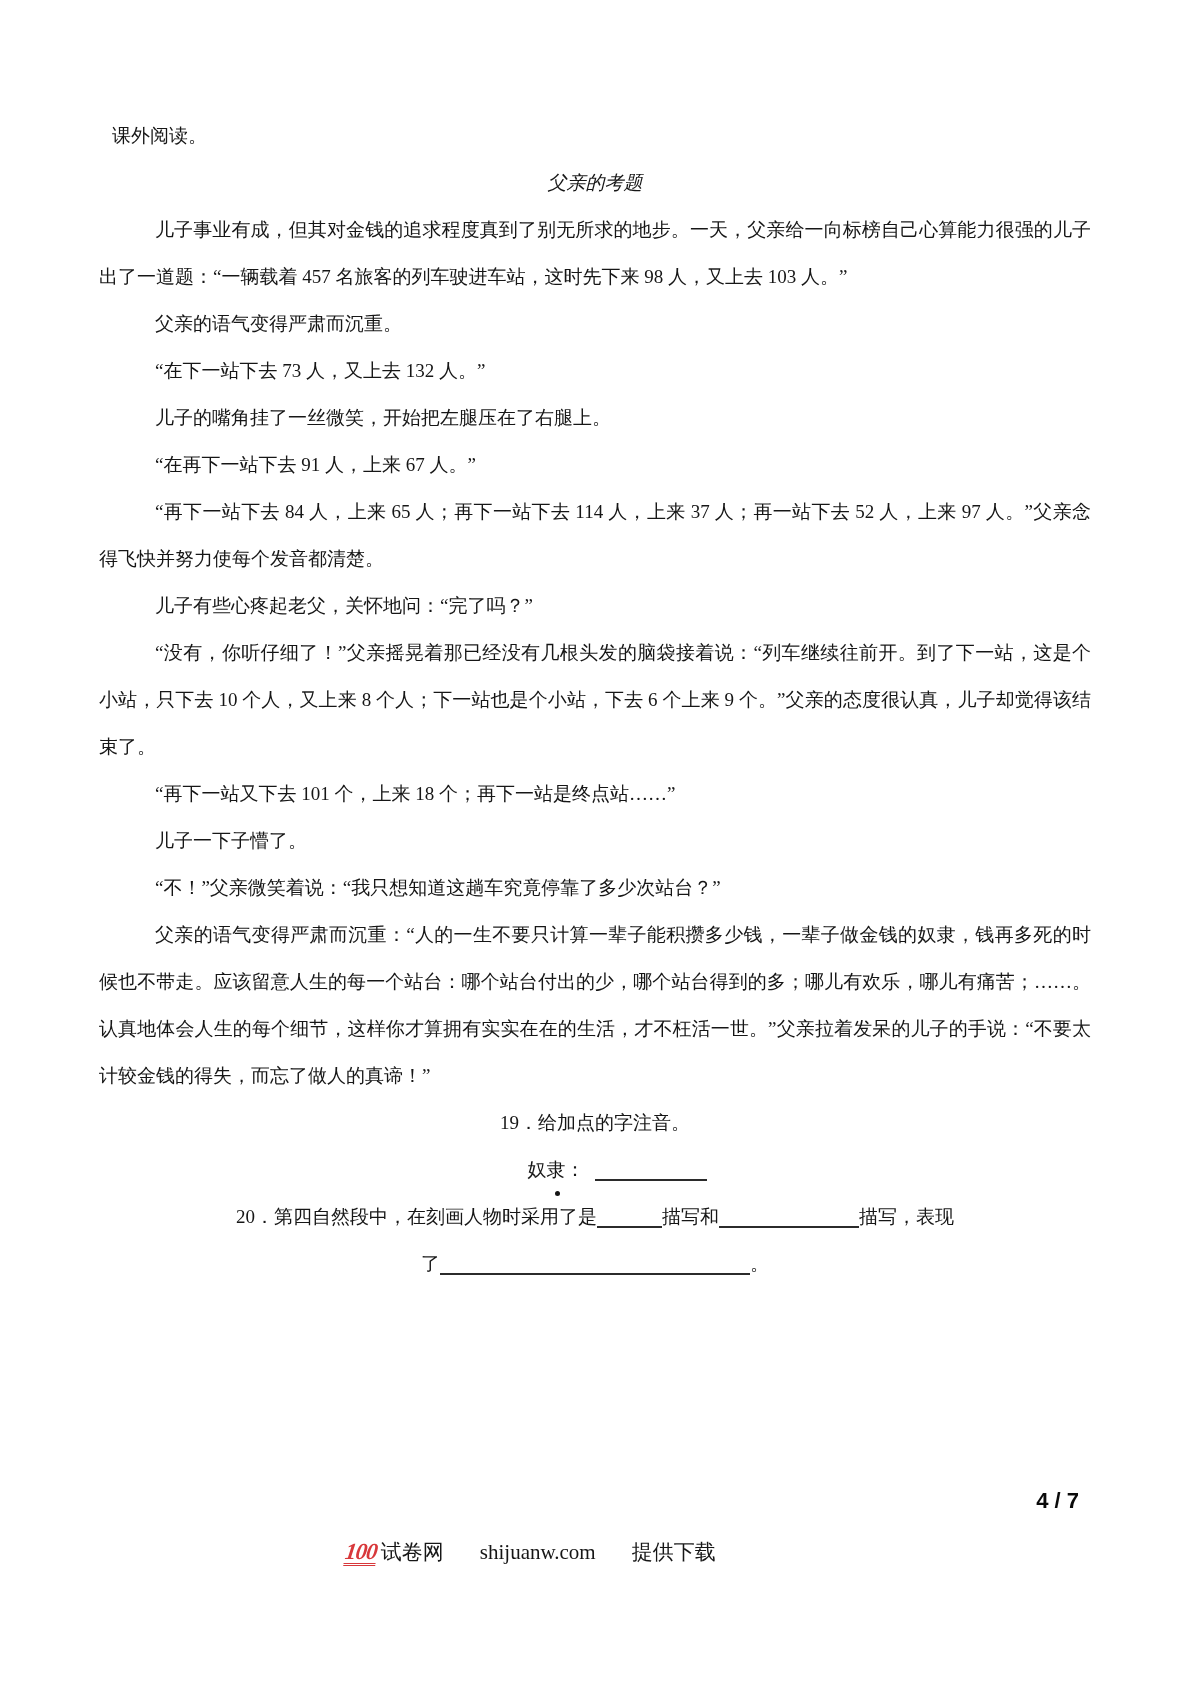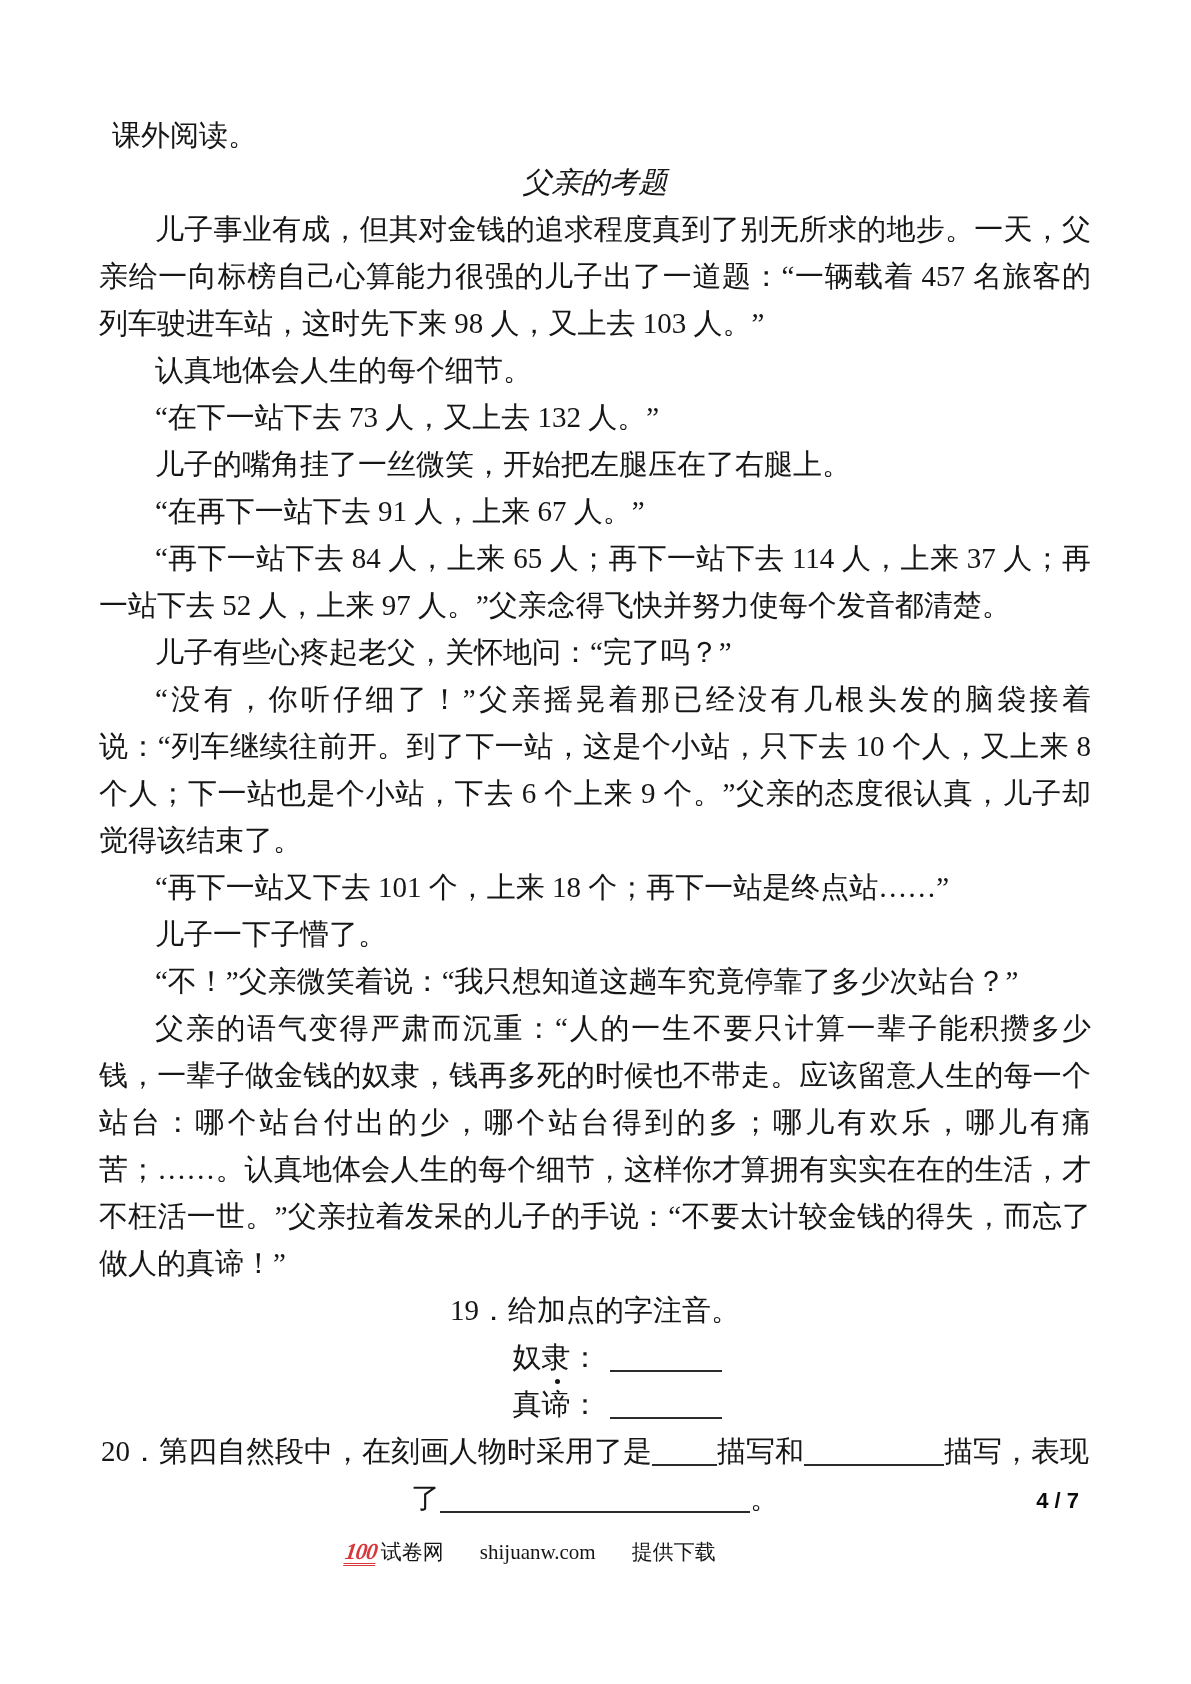--- a/index.html
+++ b/index.html
@@ -9,21 +9,21 @@
     background: #ffffff;
     position: relative;
     overflow: hidden;
     font-family: "Liberation Serif", "DejaVu Serif", serif;
     color: #161616;
   }
   .content {
     position: absolute;
     left: 99px; top: 112px;
     width: 992px;
-    font-size: 29px;
+    font-size: 19px;
     line-height: 47px;
   }
   .content p { margin: 0; text-indent: 56px; text-align: justify; text-justify: inter-ideograph; }
   .content p.flush { text-indent: 0; text-align: left; }
   .section-label { padding-left: 13px; }
   .title { text-align: center; font-style: italic; }
   .q-line { text-align: center; }
   .q19-item { padding-left: 44px; }
   .blank {
     display: inline-block;
@@ -81,41 +81,38 @@
 </head>
 <body>
 
 <div class="content">
 
   <p class="flush section-label">课外阅读。</p>
 
   <div class="title">父亲的考题</div>
 
   <p>儿子事业有成，但其对金钱的追求程度真到了别无所求的地步。一天，父亲给一向标榜自己心算能力很强的儿子出了一道题：“一辆载着 457 名旅客的列车驶进车站，这时先下来 98 人，又上去 103 人。”</p>
-  <p>认真地体会人生的每个细节。</p>
+  <p>父亲的语气变得严肃而沉重。</p>
   <p>“在下一站下去 73 人，又上去 132 人。”</p>
   <p>儿子的嘴角挂了一丝微笑，开始把左腿压在了右腿上。</p>
   <p>“在再下一站下去 91 人，上来 67 人。”</p>
   <p>“再下一站下去 84 人，上来 65 人；再下一站下去 114 人，上来 37 人；再一站下去 52 人，上来 97 人。”父亲念得飞快并努力使每个发音都清楚。</p>
   <p>儿子有些心疼起老父，关怀地问：“完了吗？”</p>
   <p>“没有，你听仔细了！”父亲摇晃着那已经没有几根头发的脑袋接着说：“列车继续往前开。到了下一站，这是个小站，只下去 10 个人，又上来 8 个人；下一站也是个小站，下去 6 个上来 9 个。”父亲的态度很认真，儿子却觉得该结束了。</p>
   <p>“再下一站又下去 101 个，上来 18 个；再下一站是终点站……”</p>
   <p>儿子一下子懵了。</p>
   <p>“不！”父亲微笑着说：“我只想知道这趟车究竟停靠了多少次站台？”</p>
   <p>父亲的语气变得严肃而沉重：“人的一生不要只计算一辈子能积攒多少钱，一辈子做金钱的奴隶，钱再多死的时候也不带走。应该留意人生的每一个站台：哪个站台付出的少，哪个站台得到的多；哪儿有欢乐，哪儿有痛苦；……。认真地体会人生的每个细节，这样你才算拥有实实在在的生活，才不枉活一世。”父亲拉着发呆的儿子的手说：“不要太计较金钱的得失，而忘了做人的真谛！”</p>
 
   <div class="q-line">19．给加点的字注音。</div>
 
   <div class="q-line q19-item">
     <span>奴</span><span class="dotted">隶</span><span>：</span><span class="blank blank-q19"></span>
   </div>
 
-  <div class="q-line q19-item">
-    <span>真谛</span><span>：</span><span class="blank blank-q19"></span>
-  </div>
 
   <div class="q-line">
     <span>20．第四自然段中，在刻画人物时采用了是</span><span class="blank w65"></span><span>描写和</span><span class="blank w140"></span><span>描写，表现</span>
   </div>
 
   <div class="q-line">
     <span>了</span><span class="blank w310"></span><span>。</span>
   </div>
 
 </div>

